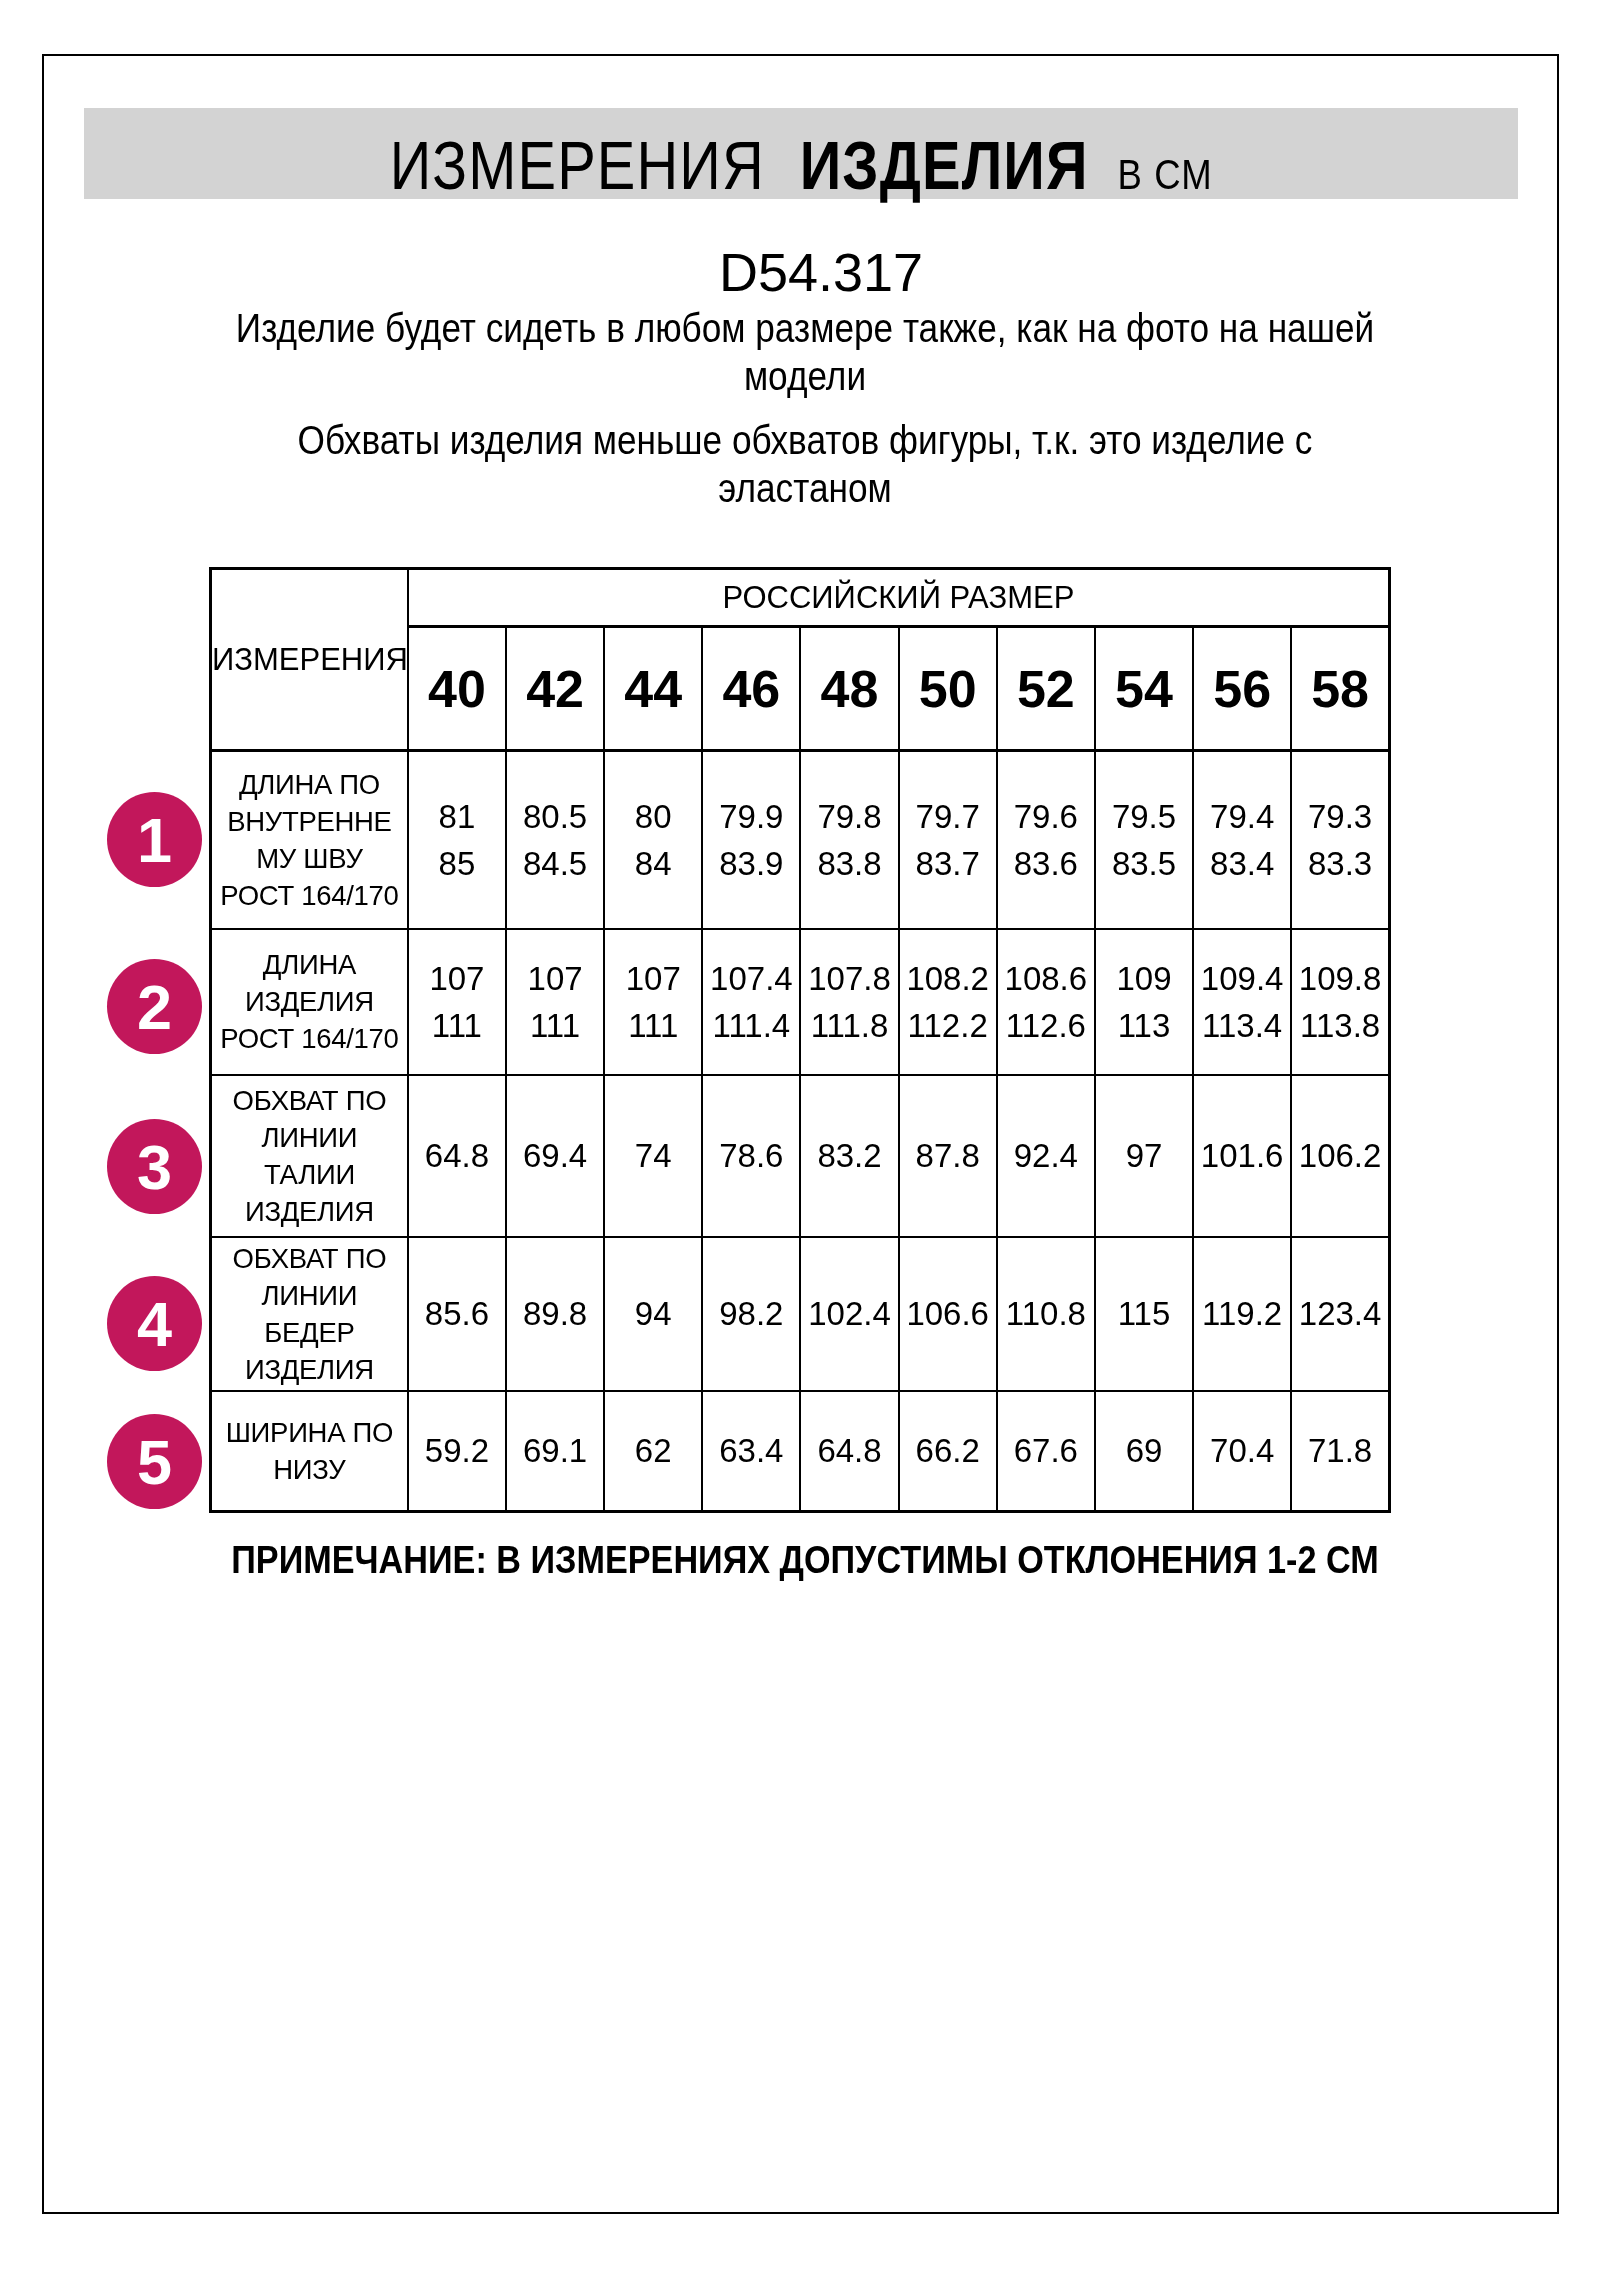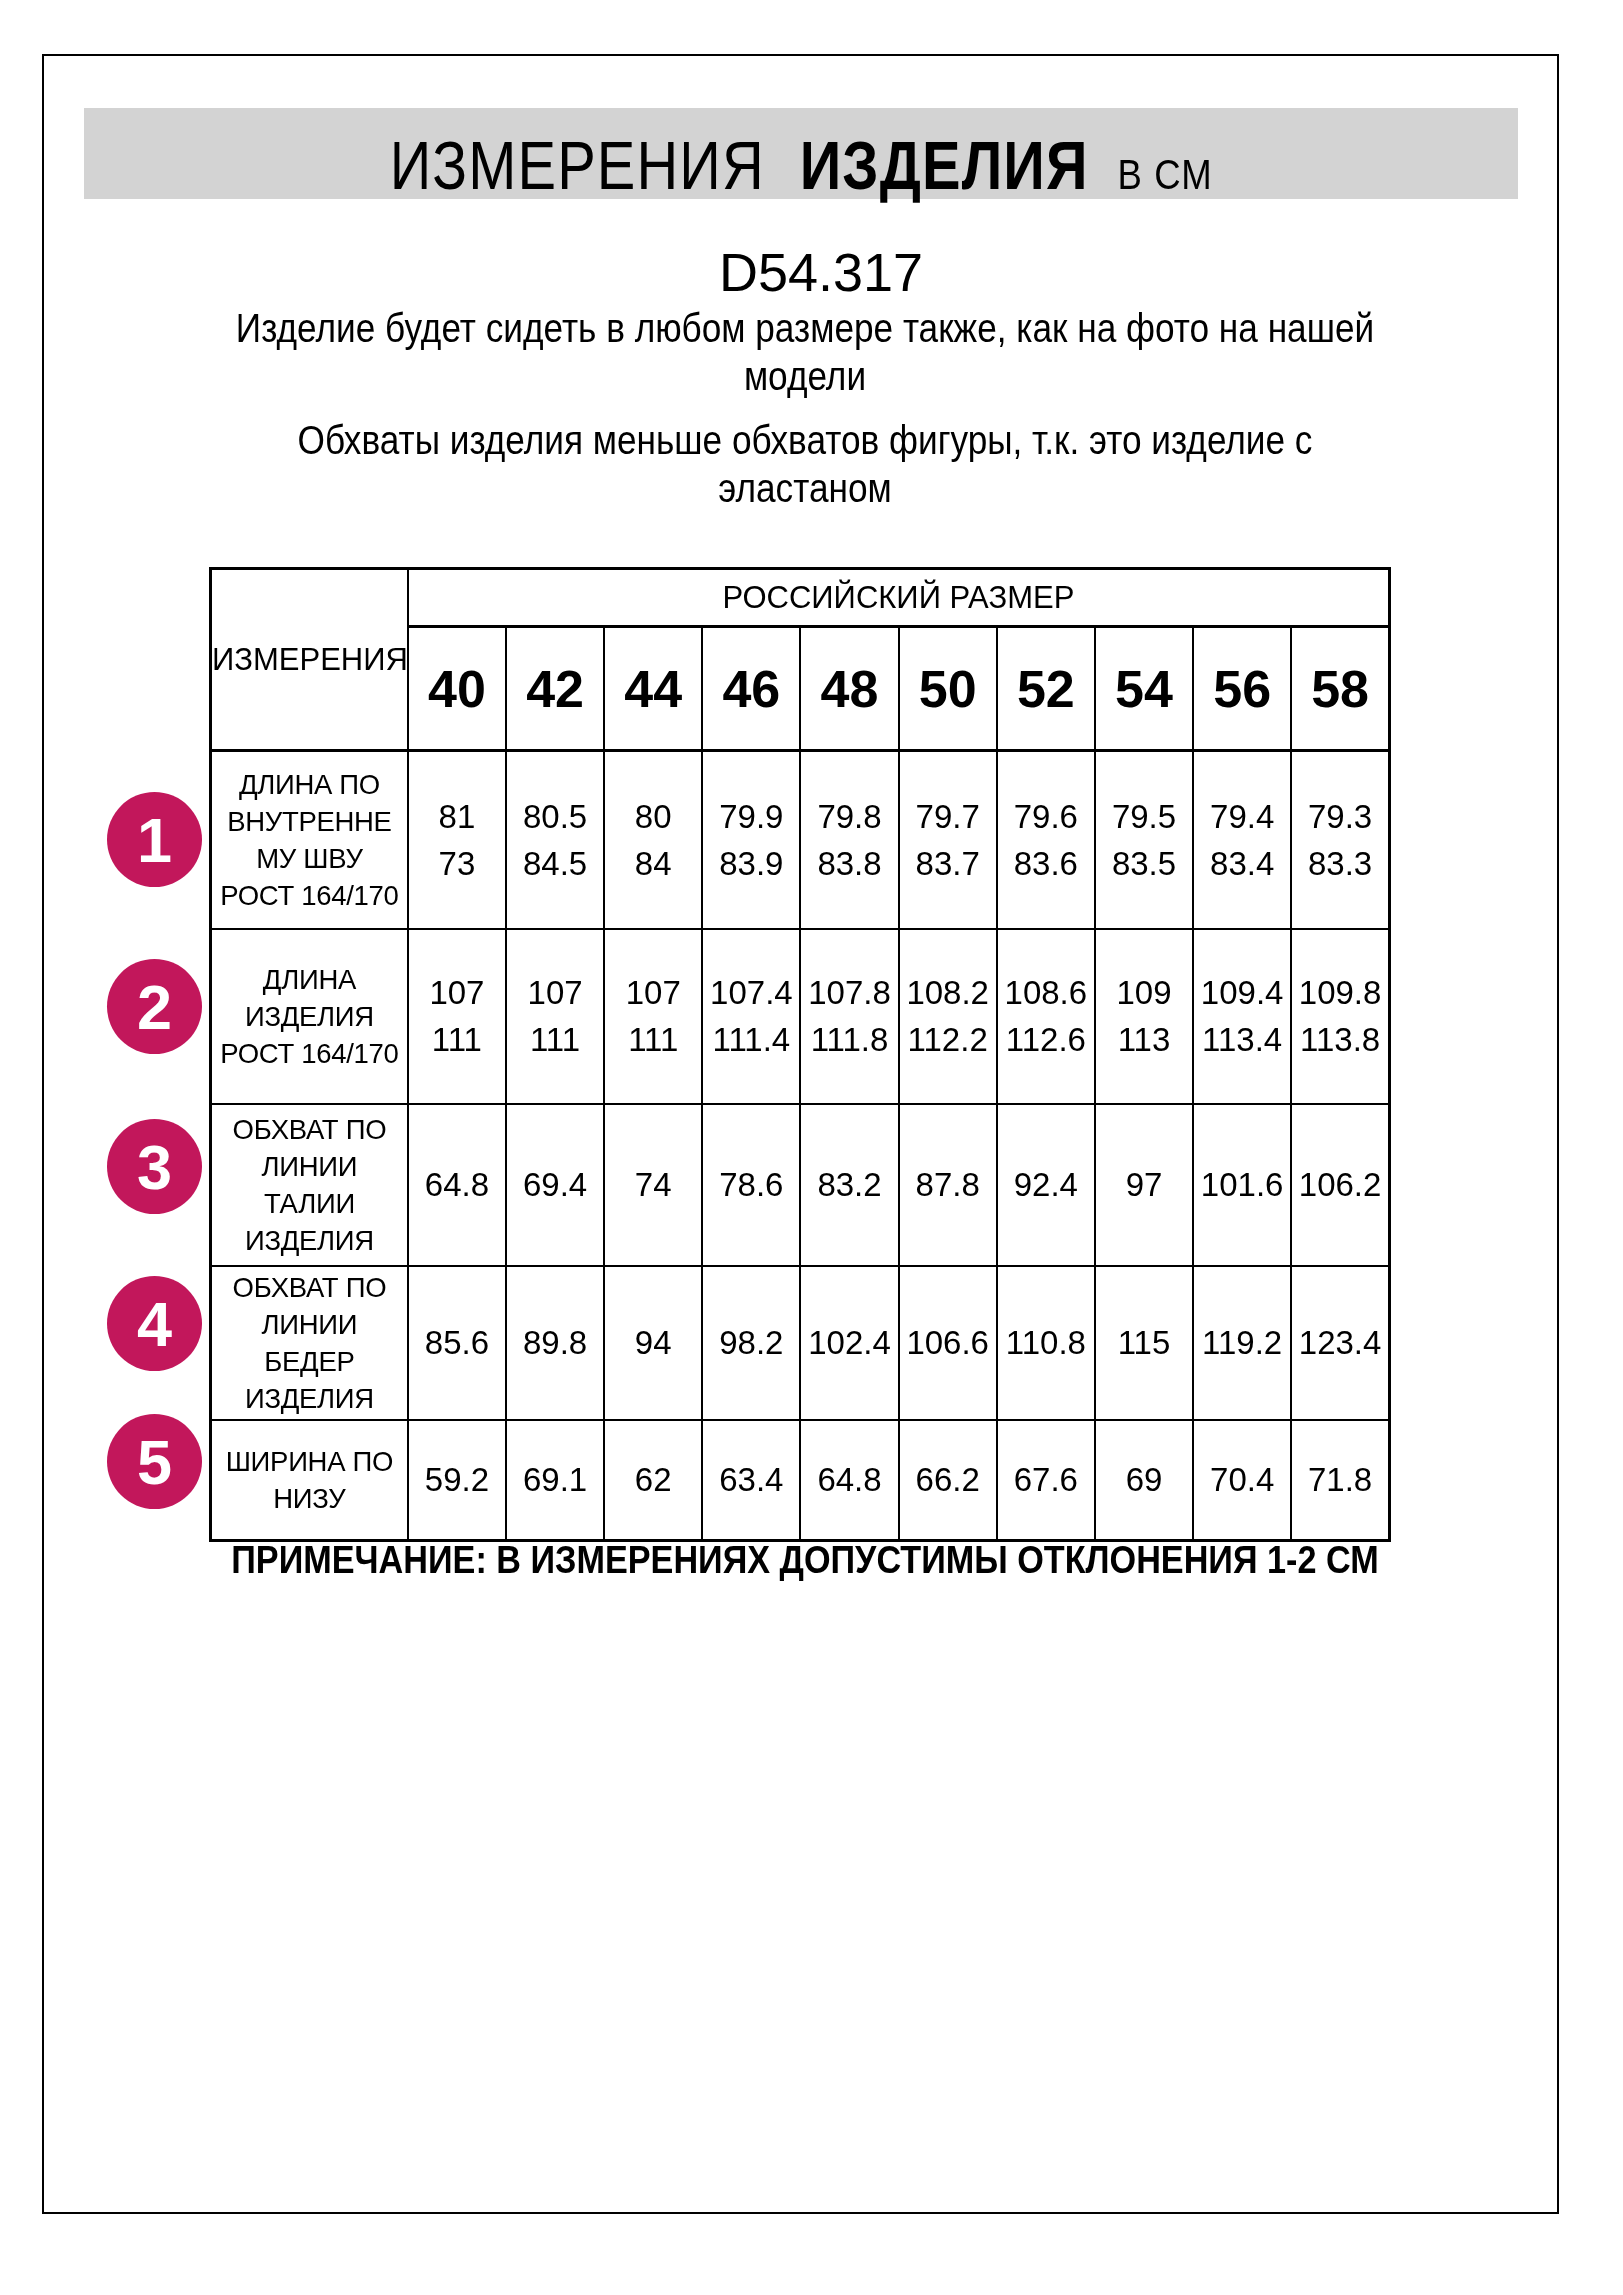--- a/index.html
+++ b/index.html
@@ -59,21 +59,21 @@
   .group-cell  { font-size:31px; border-bottom-width:3.9px !important;margin-top:40px; }
   .size-cell   { font-size:52px; font-weight:700 !important; border-bottom-width:3.9px !important;margin-top:28px; }
   .corner-cell { border-bottom-width:3.9px !important; }
   .size-table tbody th, .size-table tbody td { border-width:2.6px 2px; }
   .label-cell {
     font-size:27.5px; line-height:37px; letter-spacing:-0.3px;
     white-space:pre-line; padding:0 3px;
   }
   .value-cell { font-size:33px; line-height:47px; white-space:pre-line; }
   #table-body tr:nth-child(1){ height:178px; }
-  #table-body tr:nth-child(2){ height:175px; }
+  #table-body tr:nth-child(2){ height:146px; }
   #table-body tr:nth-child(3){ height:162px; }
   #table-body tr:nth-child(4){ height:154px; }
   #table-body tr:nth-child(5){ height:121px; }
 
   .row-badge {
     position:absolute; left:107px;
     width:95px; height:95px; border-radius:50%;
     display:flex; align-items:center; justify-content:center;
     color:#fff; font-size:63px; font-weight:700;
   }
@@ -135,21 +135,21 @@
         <th class="size-cell">58</th>
       </tr>
   </thead>
   <tbody id="table-body">
       <tr>
         <th class="label-cell">ДЛИНА ПО
 ВНУТРЕННЕ
 МУ ШВУ
 РОСТ 164/170</th>
         <td class="value-cell">81
-73</td>
+85</td>
         <td class="value-cell">80.5
 84.5</td>
         <td class="value-cell">80
 84</td>
         <td class="value-cell">79.9
 83.9</td>
         <td class="value-cell">79.8
 83.8</td>
         <td class="value-cell">79.7
 83.7</td>

